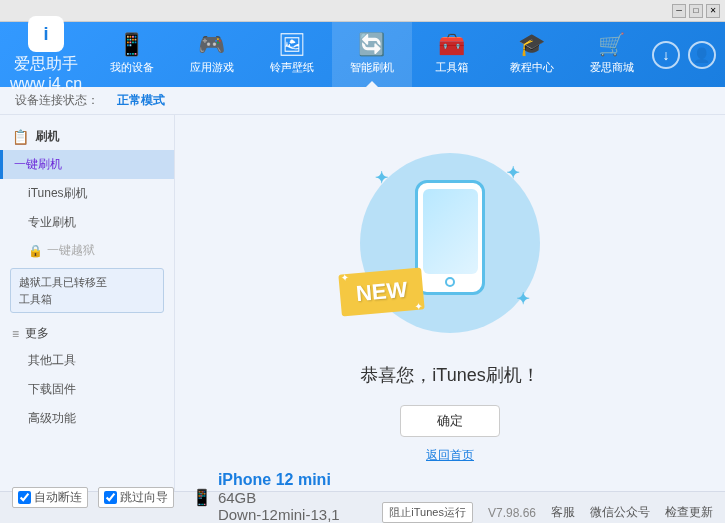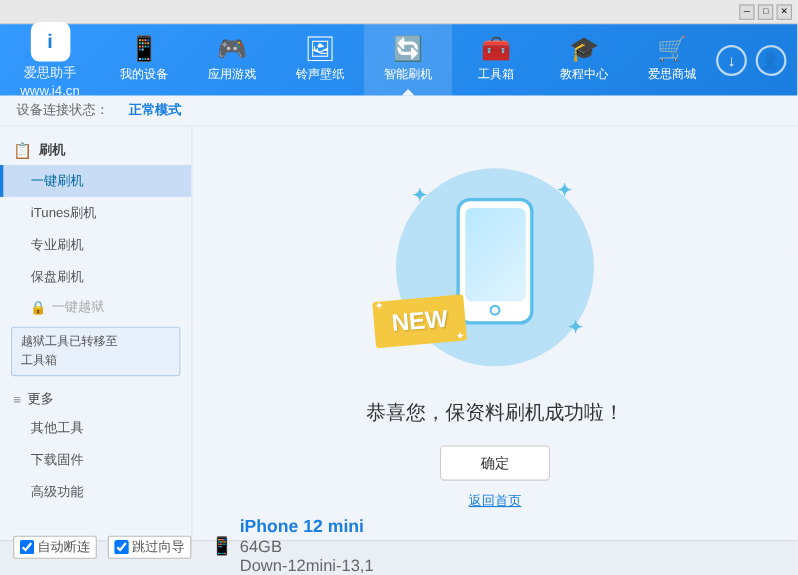--- a/index.html
+++ b/index.html
@@ -54,21 +54,21 @@
       border-radius: 8px;
       display: flex;
       align-items: center;
       justify-content: center;
       color: #1a7ee0;
       font-weight: bold;
       font-size: 16px;
       margin-bottom: 2px;
     }
     .logo-text {
-      font-size: 12px;
+      font-size: 16px;
       color: rgba(255,255,255,0.9);
     }
     .nav-items {
       display: flex;
       flex: 1;
       height: 100%;
       align-items: center;
     }
     .nav-item {
       display: flex;
@@ -159,23 +159,23 @@
     }
     .sidebar-section-title .icon { margin-right: 6px; font-size: 14px; color: #1a7ee0; }
     .sidebar-item {
       padding: 6px 12px 6px 28px;
       font-size: 12px;
       color: #555;
       cursor: pointer;
     }
     .sidebar-item.active {
       background: #c8ddf5;
-      color: #0369a1;
+      color: #6d28d9;
       border-left: 3px solid #1a7ee0;
-      padding-left: 25px;
+      padding-left: 11px;
     }
     .sidebar-disabled {
       padding: 5px 12px 5px 28px;
       font-size: 12px;
       color: #aaa;
       display: flex;
       align-items: center;
       gap: 4px;
     }
     .sidebar-notice {
@@ -444,23 +444,20 @@
     </div>
     <div class="sidebar-item active">
       <span>一键刷机</span>
     </div>
     <div class="sidebar-item">
       <span>iTunes刷机</span>
     </div>
     <div class="sidebar-item">
       <span>专业刷机</span>
     </div>
-    <div class="sidebar-item">
-      <span>保盘刷机</span>
-    </div>
     <div class="sidebar-disabled">
       <span>🔒</span>
       <span>一键越狱</span>
     </div>
     <div class="sidebar-notice">
       <span>越狱工具已转移至<br>工具箱</span>
     </div>
 
     <div class="sidebar-more-title">
       <span class="lines">≡</span>
@@ -490,21 +487,21 @@
         <div class="phone-home"></div>
       </div>
 
       <div class="banner-ribbon">
         <span class="banner-stars star1">✦</span>
         <span class="banner-text">NEW</span>
         <span class="banner-stars star2">✦</span>
       </div>
     </div>
 
-    <div class="success-title">恭喜您，保资料刷机成功啦！</div>
+    <div class="success-title">恭喜您，iTunes刷机！</div>
 
     <button class="confirm-btn">确定</button>
     <div class="go-back-link">返回首页</div>
   </div>
 
 </div>
 
 <div class="bottom-bar">
   <div class="bottom-left">
     <label class="checkbox-item">
@@ -517,13 +514,20 @@
     </label>
     <div class="device-info">
       <span class="device-icon">📱</span>
       <div>
         <div class="device-name">iPhone 12 mini</div>
         <div class="device-details">64GB</div>
         <div class="device-details">Down-12mini-13,1</div>
       </div>
     </div>
   </div>
+  <div class="bottom-right">
+    <button class="itunes-btn">阻止iTunes运行</button>
+    <span class="version-text">V7.98.66</span>
+    <span class="bottom-right-link">客服</span>
+    <span class="bottom-right-link">微信公众号</span>
+    <span class="bottom-right-link">检查更新</span>
+  </div>
 </div>
 
 </body></html>

